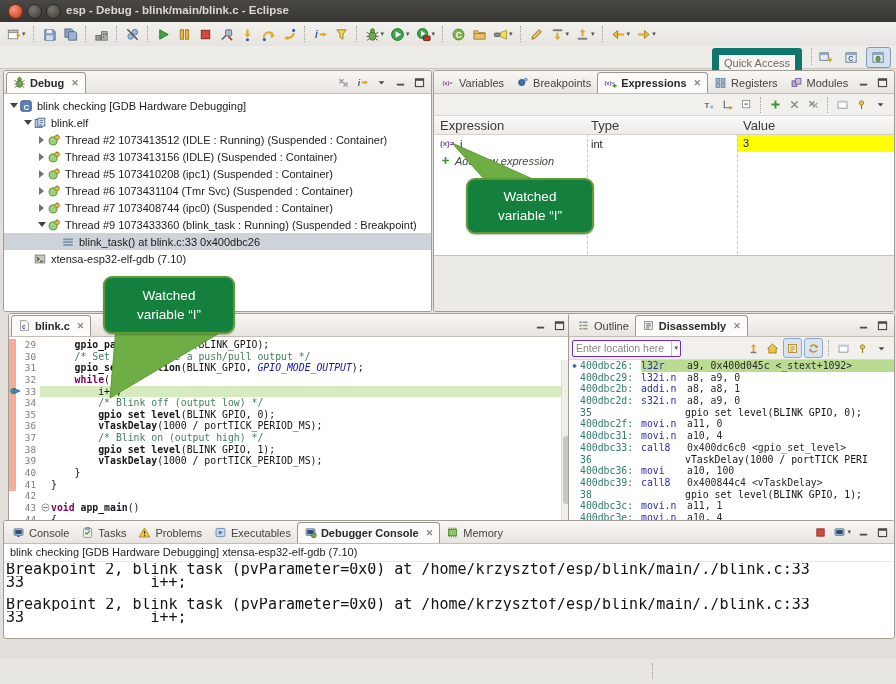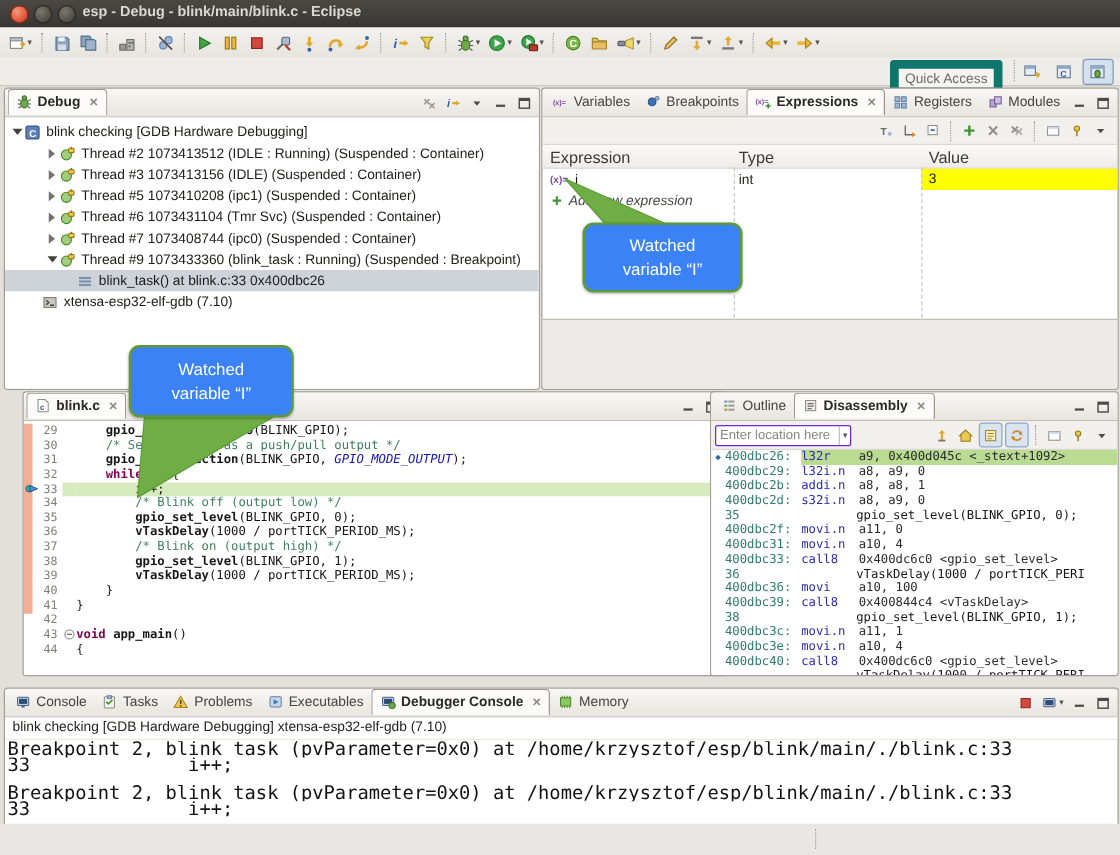--- a/index.html
+++ b/index.html
@@ -32,23 +32,23 @@
   .phead{height:22px;background:linear-gradient(#F8F7F4,#E8E5E0);border-bottom:1px solid #C2BEB6;
          display:flex;align-items:flex-end;padding:0 2px;position:relative;}
   .tab{display:inline-flex;align-items:center;height:19px;padding:0 6px;font-size:11px;color:#45433F;gap:4px;white-space:nowrap;}
   .tab.active{background:#FCFBFA;border:1px solid #9C9890;border-bottom:none;border-radius:3.5px 3.5px 0 0;
               font-weight:bold;color:#2B2926;height:20px;align-items:center;}
   .tclose{font-size:9px;color:#8A867E;margin-left:3px;}
   .hicons{position:absolute;right:2px;top:2px;display:flex;align-items:center;}
   .hicons .tbtn{height:18px;}
   #debug-panel{left:3px;top:70px;width:427px;height:240px;}
   #expr-panel{left:433px;top:70px;width:460px;height:240px;}
-  #editor-panel{left:18px;top:313px;width:562px;height:226px;}
+  #editor-panel{left:8px;top:313px;width:562px;height:226px;}
   #disasm-panel{left:568px;top:313px;width:325px;height:226px;}
-  #console-panel{left:3px;top:550px;width:890px;height:117px;}
+  #console-panel{left:3px;top:520px;width:890px;height:117px;}
   
   #debug-tree{position:absolute;left:0;top:23px;right:0;bottom:0;background:#fff;padding-top:3px;}
   .trow{display:flex;align-items:center;height:17px;font-size:11px;white-space:nowrap;color:#1C1C1A;}
   .trow.selected{background:#CDD3D9;}
   .exp{width:11px;display:inline-flex;justify-content:center;align-items:center;flex:none;}
   .exp.closed::before{content:'';border-left:5px solid #76736C;border-top:4px solid transparent;border-bottom:4px solid transparent;}
   .exp.open::before{content:'';border-top:5px solid #44423D;border-left:4px solid transparent;border-right:4px solid transparent;}
   .tlab{margin-left:4px;}
   
   .vtoolbar{position:absolute;left:0;top:23px;right:0;height:21px;background:#F2F0EC;border-bottom:1px solid #DAD7D1;
@@ -103,21 +103,21 @@
   .dsrc{color:#161616;padding-left:44px;}
   .drow.cur .dbody{background:#B9DB92;}
   
   #console-header{position:absolute;left:0;top:23px;right:0;height:17px;font-size:11px;color:#1E1E1C;
                   padding-left:6px;line-height:17px;background:#fff;border-bottom:1px solid #ECEAE6;}
   #console-lines{position:absolute;left:0;top:42px;right:11px;bottom:2px;padding-left:2px;
                  font-family:"DejaVu Sans Mono",monospace;font-size:15px;color:#121212;}
   .cline{height:12.5px;line-height:12.5px;white-space:pre;overflow:hidden;}
   .cline.gap{height:10px;}
   
-  .callout{position:absolute;background:#3b82f6;border:2px solid #5E9A37;border-radius:9px;color:#fff;
+  .callout{position:absolute;background:#15803d;border:2px solid #5E9A37;border-radius:9px;color:#fff;
            display:flex;flex-direction:column;align-items:center;justify-content:center;
            font-size:13.5px;line-height:19px;z-index:40;box-shadow:0 1px 2px rgba(0,0,0,.25);}
   .tailsvg{position:absolute;z-index:39;}
   
   .statusbar{position:absolute;left:0;top:659px;right:0;height:25px;background:#E9E7E3;}
   .ssep{position:absolute;left:652px;top:4px;height:16px;border-left:1px dotted #A39F97;}
   .ic svg{display:block;}
 </style>
 </head>
 <body>
@@ -467,20 +467,31 @@
   <div id="debug-tree">
       <div class="trow" style="padding-left: 4px;">
         <span class="exp open"></span>
         <span class="ic">
           <svg viewBox="0 0 16 16" width="14" height="14">
             <rect x="2" y="2" width="12" height="12" rx="2" fill="#5E82B8" stroke="#2F4E80"></rect>
             <text x="5" y="12" font-size="9" font-weight="bold" fill="#fff">C</text>
           </svg>
         </span>
         <span class="tlab">blink checking [GDB Hardware Debugging]</span>
+      </div>
+      <div class="trow" style="padding-left: 18px;">
+        <span class="exp open"></span>
+        <span class="ic">
+          <svg viewBox="0 0 16 16" width="14" height="14">
+            <rect x="2.5" y="4" width="8" height="9" fill="#BFD3EA" stroke="#4A6285"></rect>
+            <rect x="5.5" y="2.5" width="8" height="9" fill="#DCE8F5" stroke="#4A6285"></rect>
+            <path d="M7.5 5 h4 M7.5 7.5 h4 M7.5 10 h2.5" stroke="#4A6285"></path>
+          </svg>
+        </span>
+        <span class="tlab">blink.elf</span>
       </div>
       <div class="trow" style="padding-left: 32px;">
         <span class="exp closed"></span>
         <span class="ic">
           <svg viewBox="0 0 16 16" width="14" height="14">
             <circle cx="7" cy="9" r="4.6" fill="#9ECF7C" stroke="#4C8424"></circle>
             <rect x="9" y="3" width="5" height="4" rx="1" fill="#E9C94E" stroke="#937714"></rect>
             <rect x="10.8" y="1.6" width="1.4" height="2.2" fill="#937714"></rect>
           </svg>
         </span>

